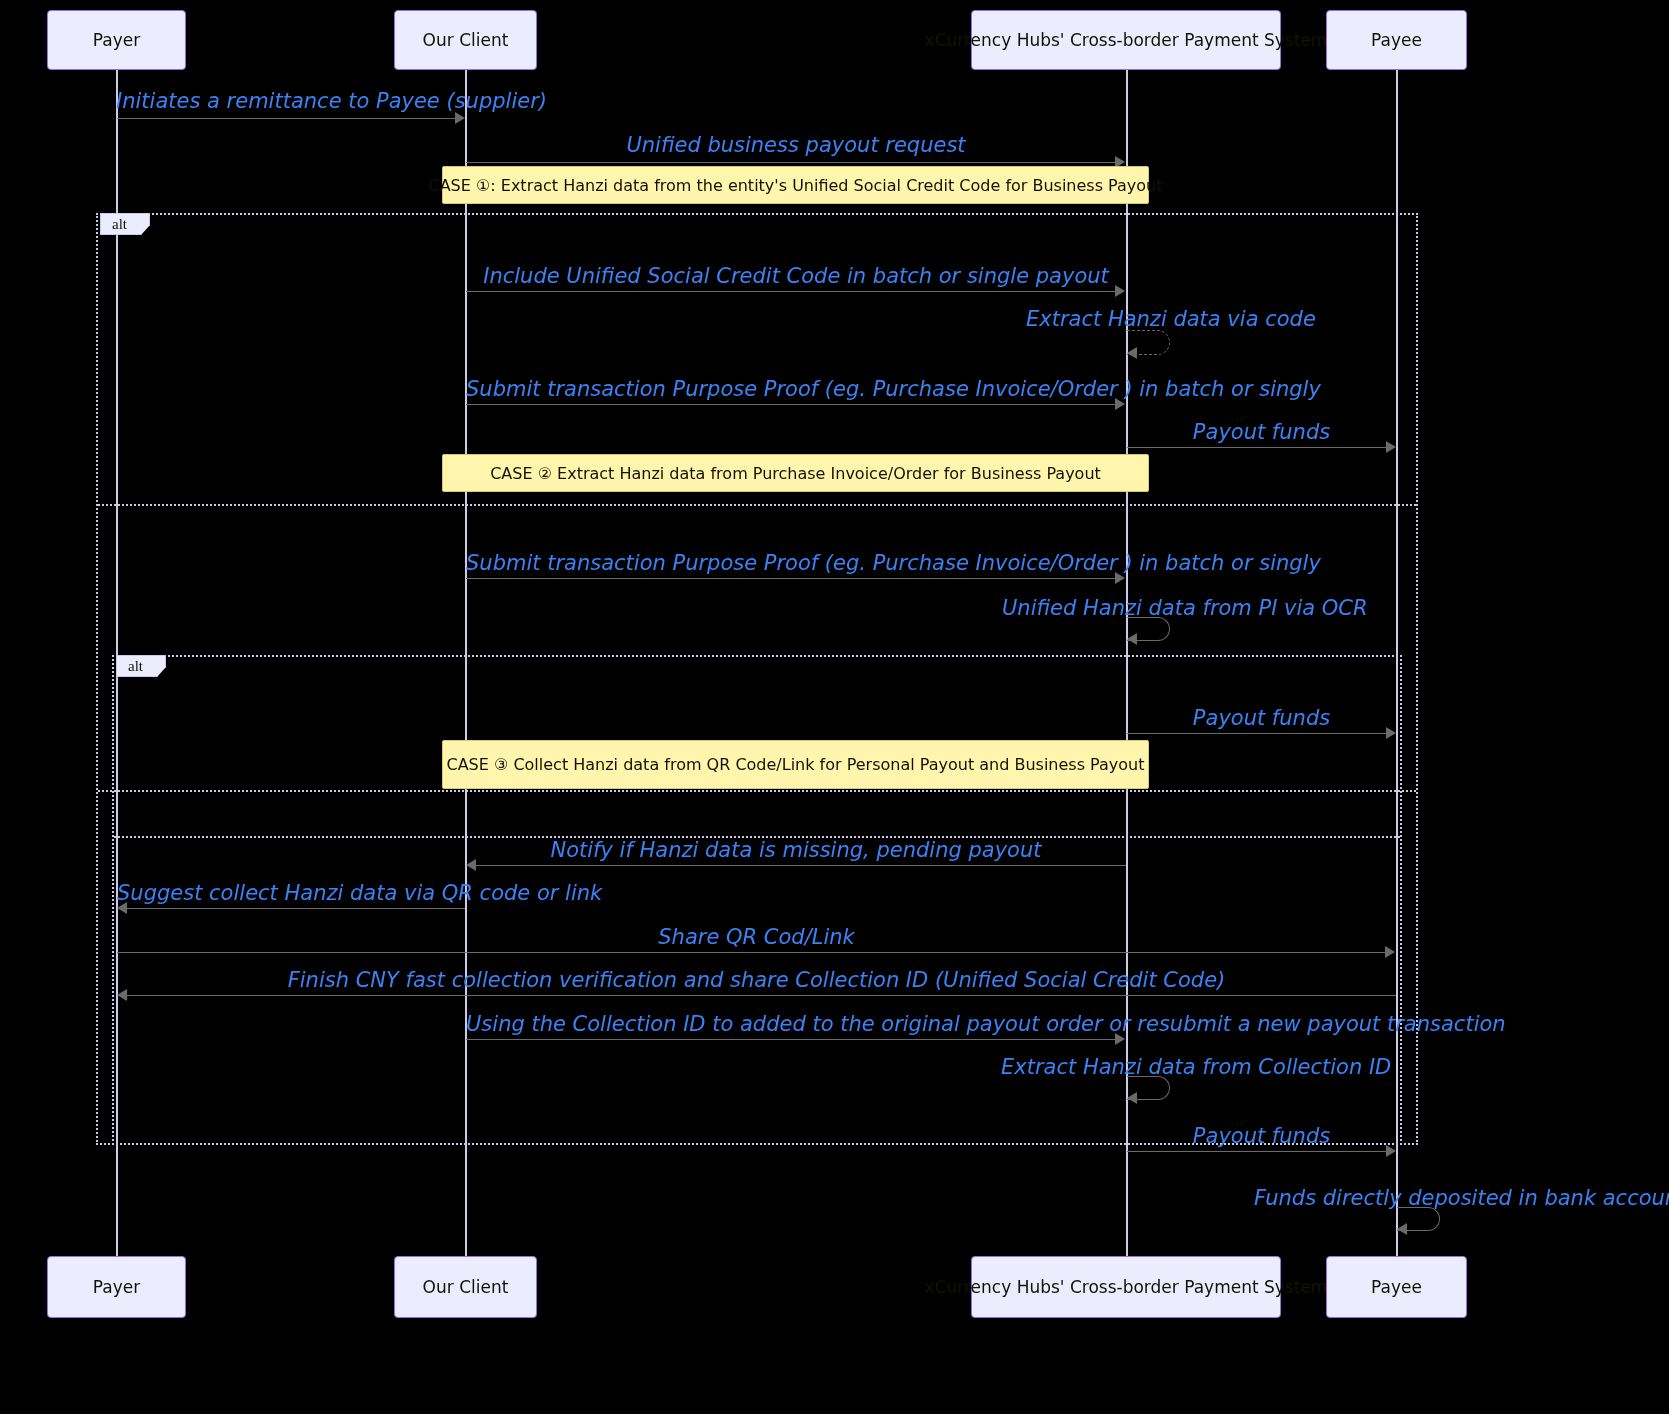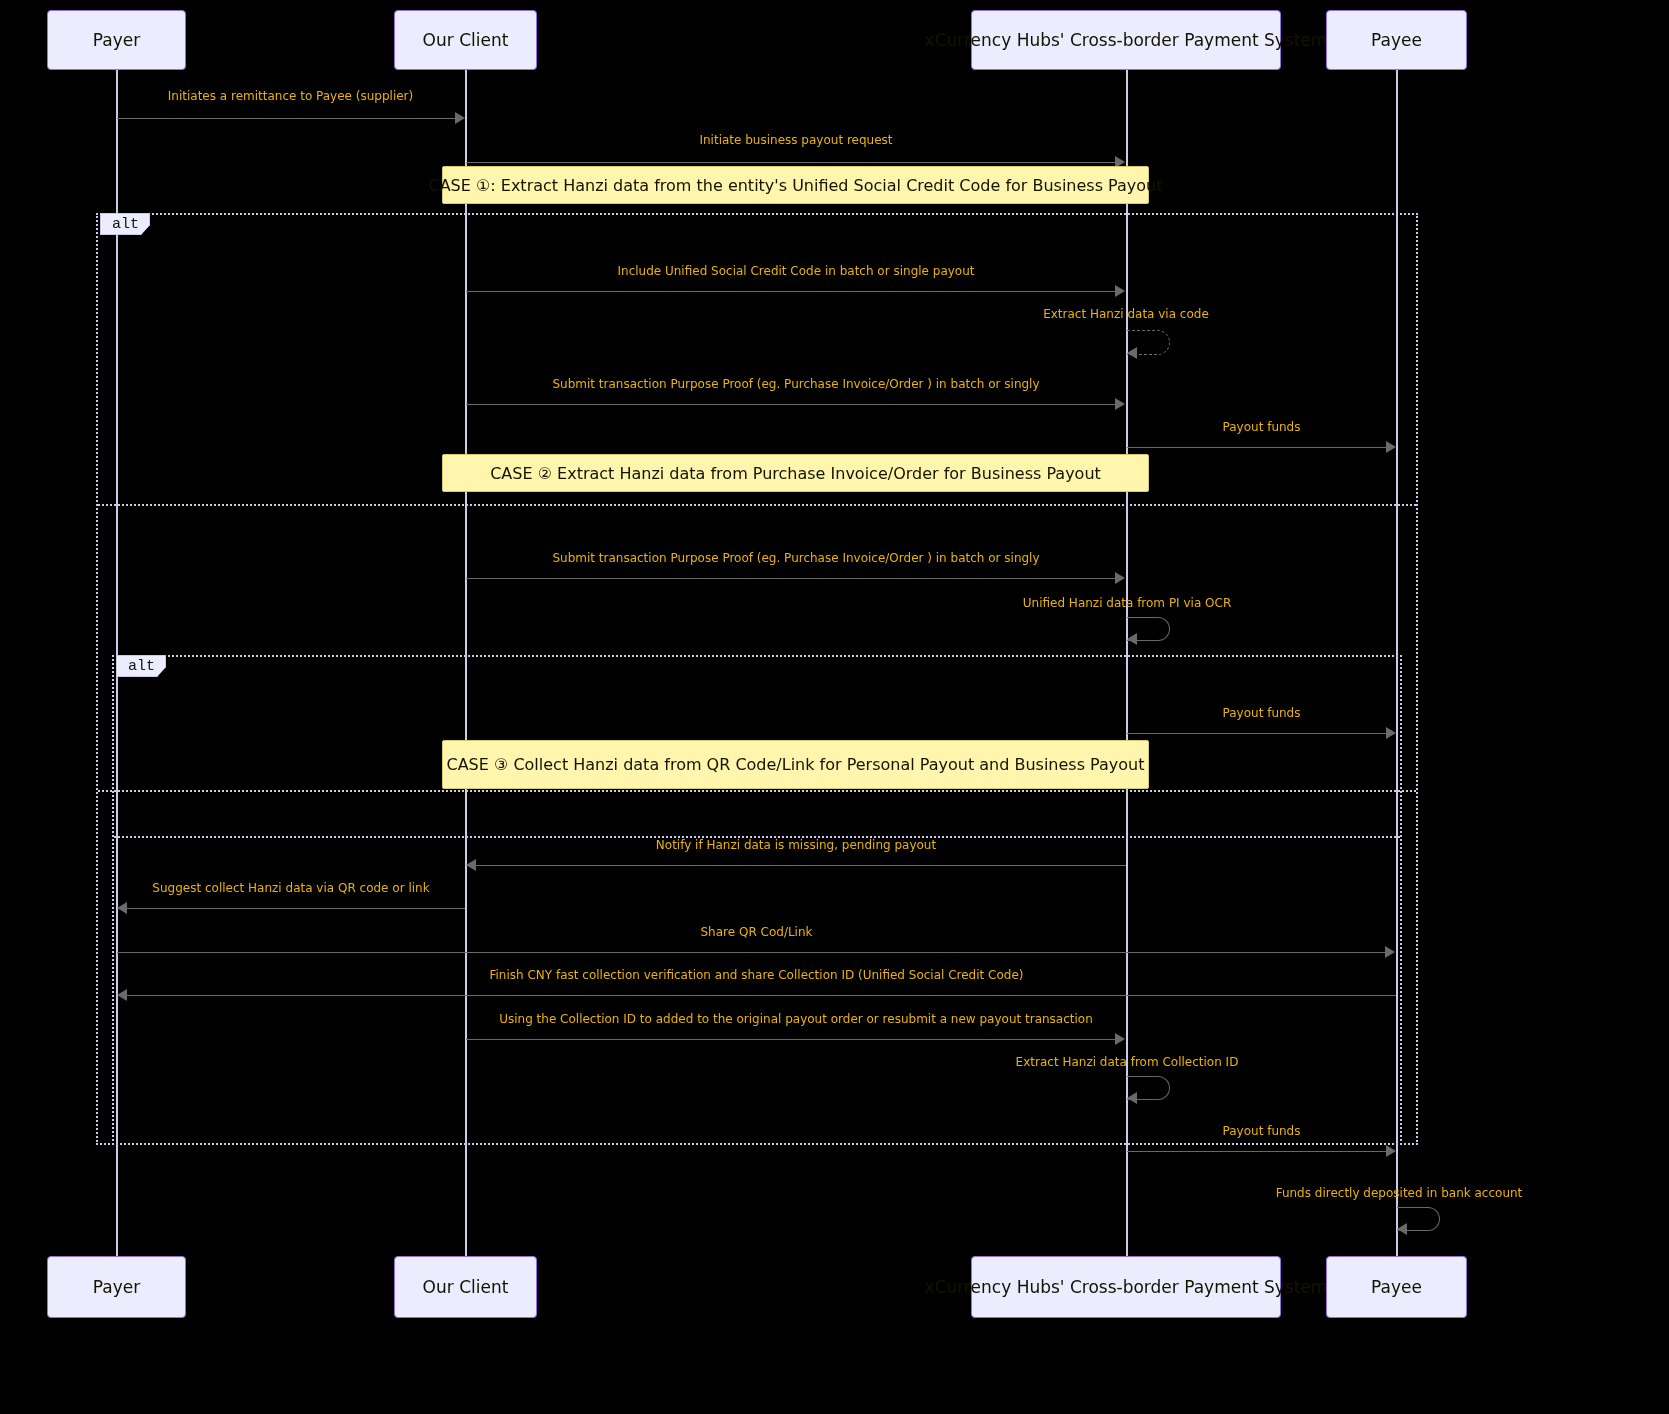--- a/index.html
+++ b/index.html
@@ -49,26 +49,27 @@
 
   
   .msg {
     position: absolute;
     height: 0;
     border-top: 1.5px solid #6a6a6a;
     z-index: 4;
   }
   .msg-label {
     position: absolute;
-    color: #eab308;
-    font-size: 12px;
+    color: #3b82f6;
+    font-size: 21px;
     font-family: "DejaVu Sans", sans-serif;
     white-space: nowrap;
     text-align: center;
     z-index: 5;
+    font-style: italic;
   }
   .arrowhead {
     position: absolute;
     width: 0;
     height: 0;
     border-top: 6px solid transparent;
     border-bottom: 6px solid transparent;
     z-index: 5;
   }
   .arrow-right { border-left: 10px solid #6a6a6a; }
@@ -119,21 +120,21 @@
     border-top: 2px dotted #CDC9E6;
     z-index: 3;
   }
   .frame-tag {
     position: absolute;
     box-sizing: border-box;
     background: #ECECFF;
     border: 1px solid #CDC9E6;
     color: #131300;
     font-size: 15px;
-    font-family: Liberation Mono, monospace;
+    font-family: Liberation Serif, serif;
     display: flex;
     align-items: center;
     padding-left: 11px;
     z-index: 6;
     clip-path: polygon(0 0, 100% 0, 100% 55%, 82% 100%, 0 100%);
   }
 </style>
 </head>
 <body>
 
@@ -169,21 +170,21 @@
     <span>xCurrency Hubs' Cross-border Payment System</span>
   </div>
   <div class="participant-box" style="left:1326px; top:10px; width:141px; height:60px;">
     <span>Payee</span>
   </div>
 
   <div class="msg-label" style="left:116px; top:89px; width:349px;">Initiates a remittance to Payee (supplier)</div>
   <div class="msg" style="left:117px; top:118px; width:340px;"></div>
   <div class="arrowhead arrow-right" style="left:455px; top:112px;"></div>
 
-  <div class="msg-label" style="left:466px; top:133px; width:660px;">Initiate business payout request</div>
+  <div class="msg-label" style="left:466px; top:133px; width:660px;">Unified business payout request</div>
   <div class="msg" style="left:466px; top:162px; width:651px;"></div>
   <div class="arrowhead arrow-right" style="left:1115px; top:156px;"></div>
 
   <div class="note" style="left:442px; top:166px; width:707px; height:38px;">
     <span>CASE ①: Extract Hanzi data from the entity's Unified Social Credit Code for Business Payout</span>
   </div>
 
   <div class="msg-label" style="left:466px; top:264px; width:660px;">Include Unified Social Credit Code in batch or single payout</div>
   <div class="msg" style="left:466px; top:291px; width:651px;"></div>
   <div class="arrowhead arrow-right" style="left:1115px; top:285px;"></div>

